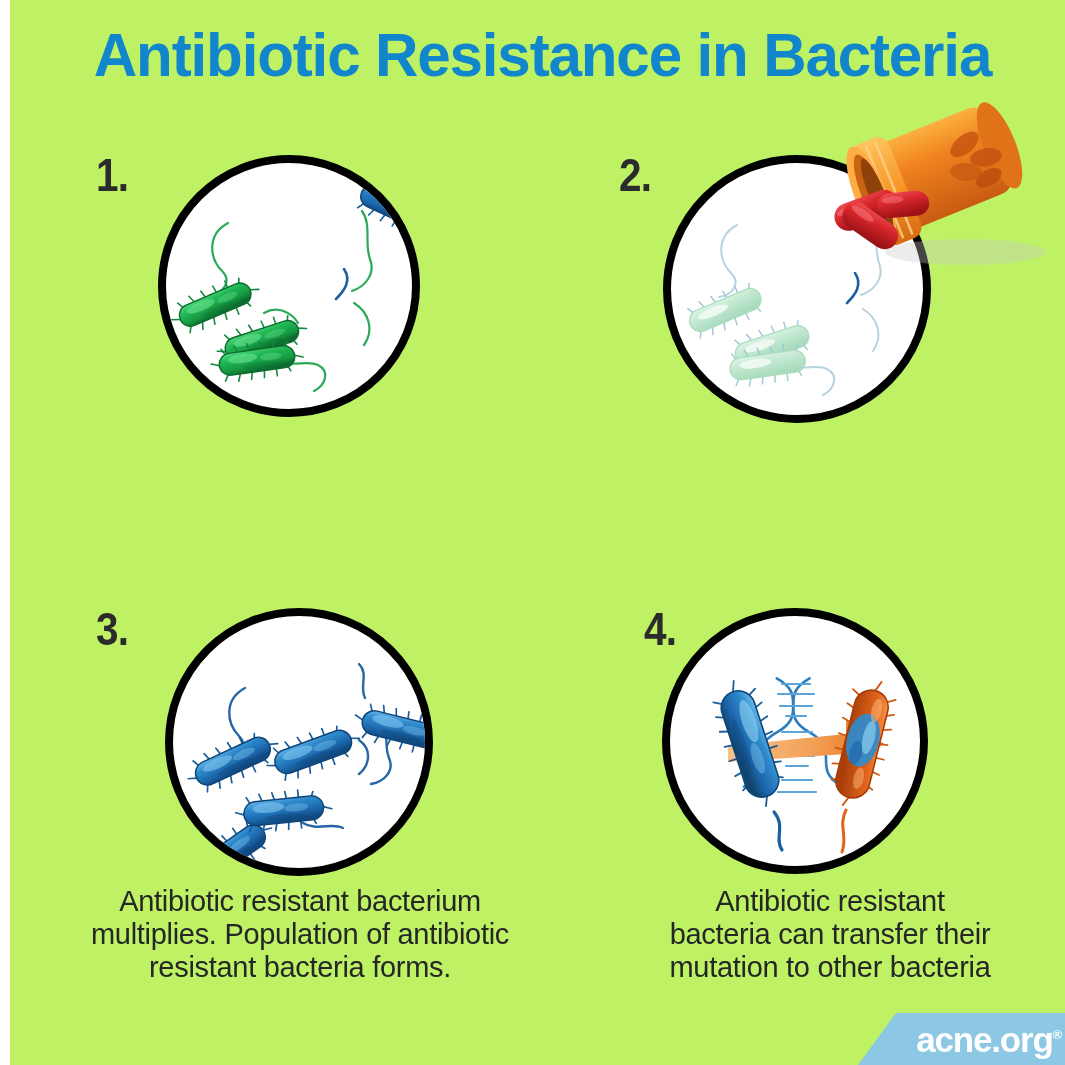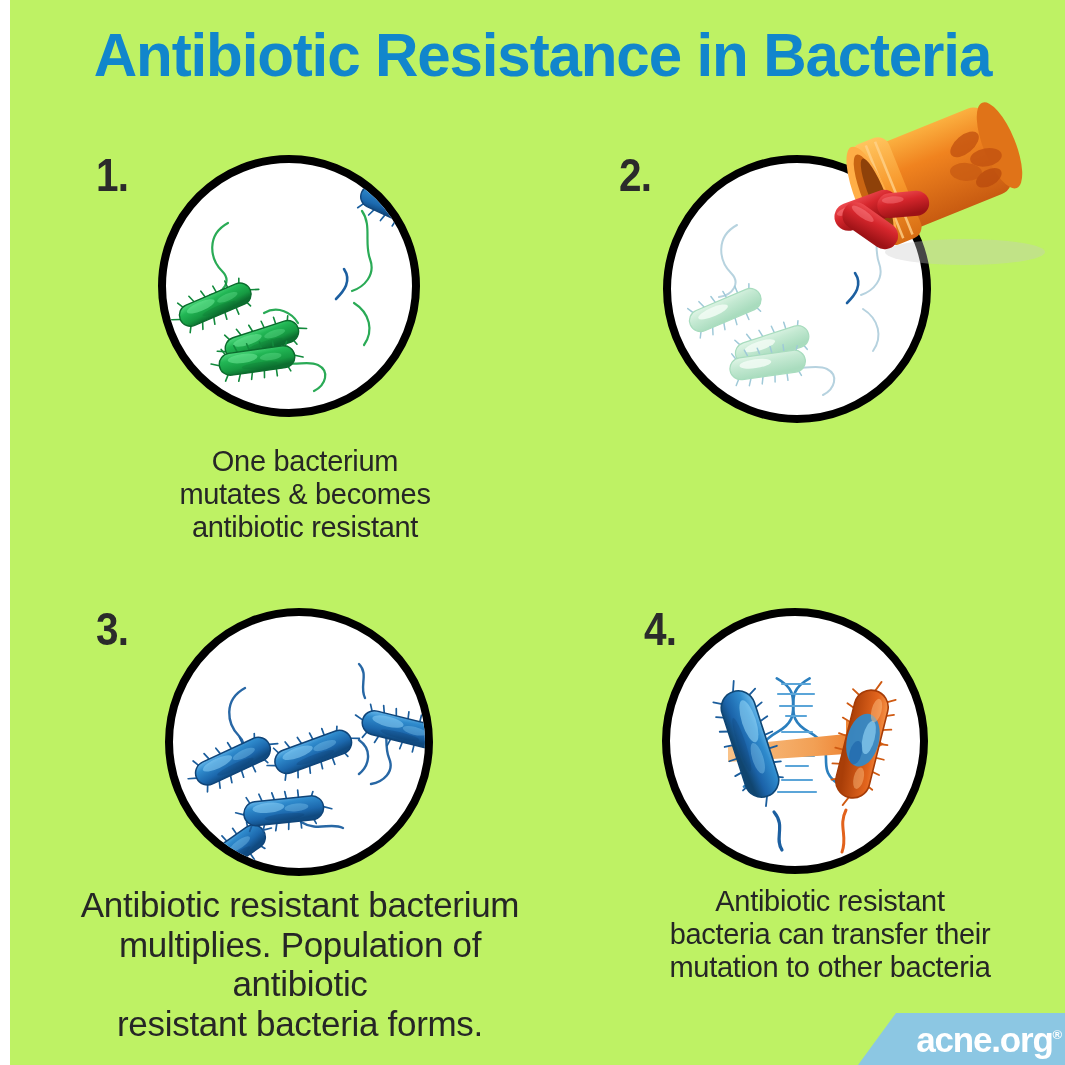--- a/index.html
+++ b/index.html
@@ -65,21 +65,21 @@
   .caption{
     position:absolute;left:0;width:100%;
     text-align:center;
     color:#262626;
     font-size:29px;line-height:1.13;
     letter-spacing:-0.3px;
     white-space:pre-line;
   }
   .p1 .caption{top:315px;}
   .p2 .caption{top:315px;}
-  .p3 .caption{top:305px;font-size:35px;}
+  .p3 .caption{top:305px;font-size:29px;}
   .p4 .caption{top:305px;}
 
   
   .pillbottle{position:absolute;left:270px;top:-28px;width:230px;height:185px;}
 
   
   .logo{
     position:absolute;left:848px;top:1013px;
     width:217px;height:52px;
     background:#8cc7e3;
@@ -191,23 +191,20 @@
           <g class="bact" transform="translate(204,110) rotate(80)">
               <use href="#rod-green"></use>
             </g>
           <path d="M178,106 C186,118 178,128 170,136" fill="none" stroke="#1C5FA0" stroke-width="2.6" stroke-linecap="round"></path>
           <g class="bact" transform="translate(158,86) rotate(25)">
               <use href="#rod-blue"></use>
             </g>
         </svg>
       </div>
     </div>
-    <div class="caption">One bacterium
-mutates &amp; becomes
-antibiotic resistant</div>
   </div>
 
   <div class="panel p2">
     <div class="stepnum">2.</div>
     <div class="dish">
       <div class="dish-inner">
         <svg viewBox="0 0 268 268" width="268" height="268">
           <defs>
             <linearGradient id="g-fade" x1="0" y1="0" x2="0.3" y2="1">
               <stop offset="0%" stop-color="#E2F6E8"></stop>

